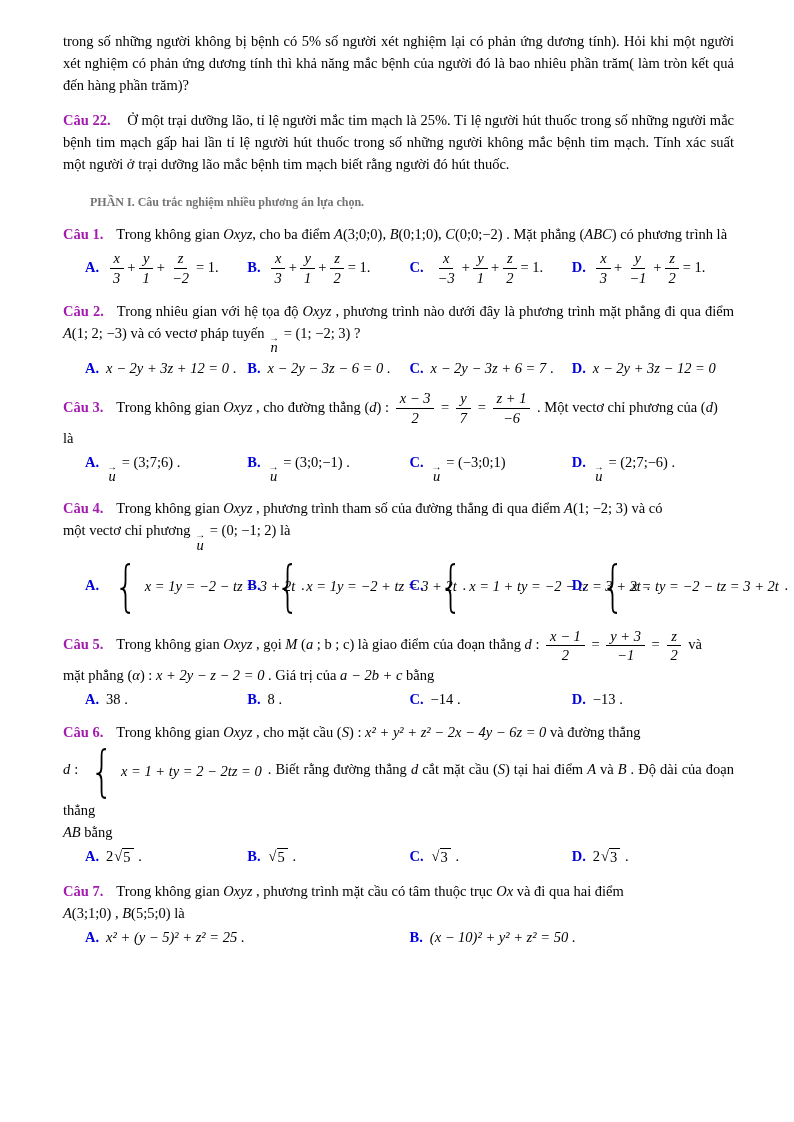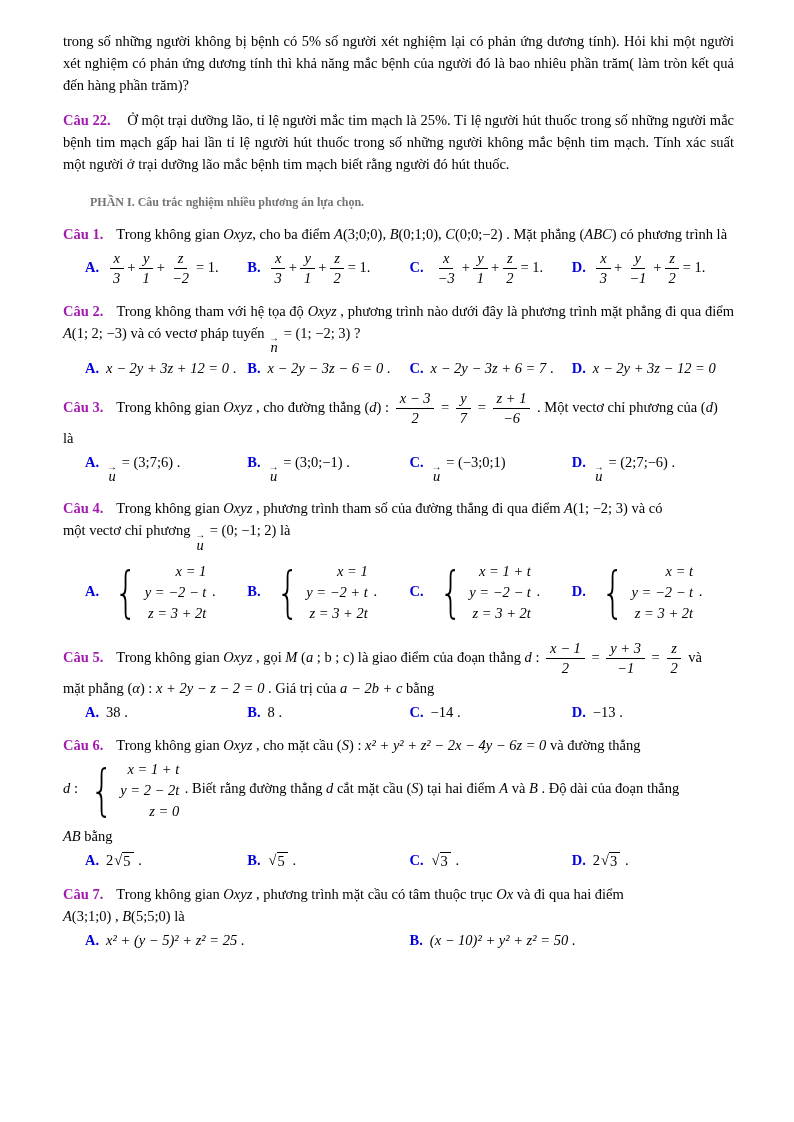--- a/index.html
+++ b/index.html
@@ -41,21 +41,21 @@
 
   
   .sqrt { display: inline-flex; align-items: stretch; margin: 0 1px; }
   .sqrt .rad { line-height: 1.2; }
   .sqrt .arg { border-top: 1px solid #000; padding: 0 3px 0 1px; line-height: 1.2; }
 
   
   .cases { display: inline-flex; align-items: center; vertical-align: middle; margin: 3px 2px; }
   .cases .brace { font-family: "DejaVu Sans", sans-serif; font-weight: 200;
                   font-size: 56px; line-height: 0.9; transform: scaleX(0.65); margin-right: 1px; }
-  .cases .lines { display: inline-flex; flex-direction: column; text-align: right; }
+  .cases .lines { display: inline-flex; flex-direction: row; text-align: center; }
   .cases .lines span { font-style: italic; line-height: 1.45; }
 </style>
 </head>
 <body>
 
 <div class="page">
 
   <p class="para">
     <span>trong số những người không bị bệnh có 5% số người xét nghiệm lại có phản ứng dương tính). Hỏi khi một người xét nghiệm có phản ứng dương tính thì khả năng mắc bệnh của người đó là bao nhiêu phần trăm( làm tròn kết quả đến hàng phần trăm)?</span>
   </p>
@@ -114,21 +114,21 @@
               <span class="den">−1</span>
             </span><span>+</span><span class="frac">
               <span class="num">z</span>
               <span class="den">2</span>
             </span><span>= 1.</span></span></div>
     </div>
   </div>
 
   <div class="qblock">
     <p class="para">
-      <span class="qlabel">Câu 2.</span><span><span>Trong không tham với hệ tọa độ </span><span class="m">Oxyz</span><span> , phương trình nào dưới đây là phương trình mặt phẳng đi qua điểm </span><span class="m">A</span><span>(1; 2; −3)  và có vectơ pháp tuyến  </span><span class="vec">
+      <span class="qlabel">Câu 2.</span><span><span>Trong nhiêu gian với hệ tọa độ </span><span class="m">Oxyz</span><span> , phương trình nào dưới đây là phương trình mặt phẳng đi qua điểm </span><span class="m">A</span><span>(1; 2; −3)  và có vectơ pháp tuyến  </span><span class="vec">
             <span class="arrow">→</span>
             <span class="sym">n</span>
           </span><span> = (1; −2; 3) ?</span></span>
     </p>
     <div class="options cols-4">
       <div class="option"><span class="letter">A.</span><span><span class="m">x − 2y + 3z + 12 = 0</span><span> .</span></span></div>
       <div class="option"><span class="letter">B.</span><span><span class="m">x − 2y − 3z − 6 = 0</span><span> .</span></span></div>
       <div class="option"><span class="letter">C.</span><span><span class="m">x − 2y − 3z + 6 = 7</span><span> .</span></span></div>
       <div class="option"><span class="letter">D.</span><span><span class="m">x − 2y + 3z − 12 = 0</span></span></div>
     </div>

